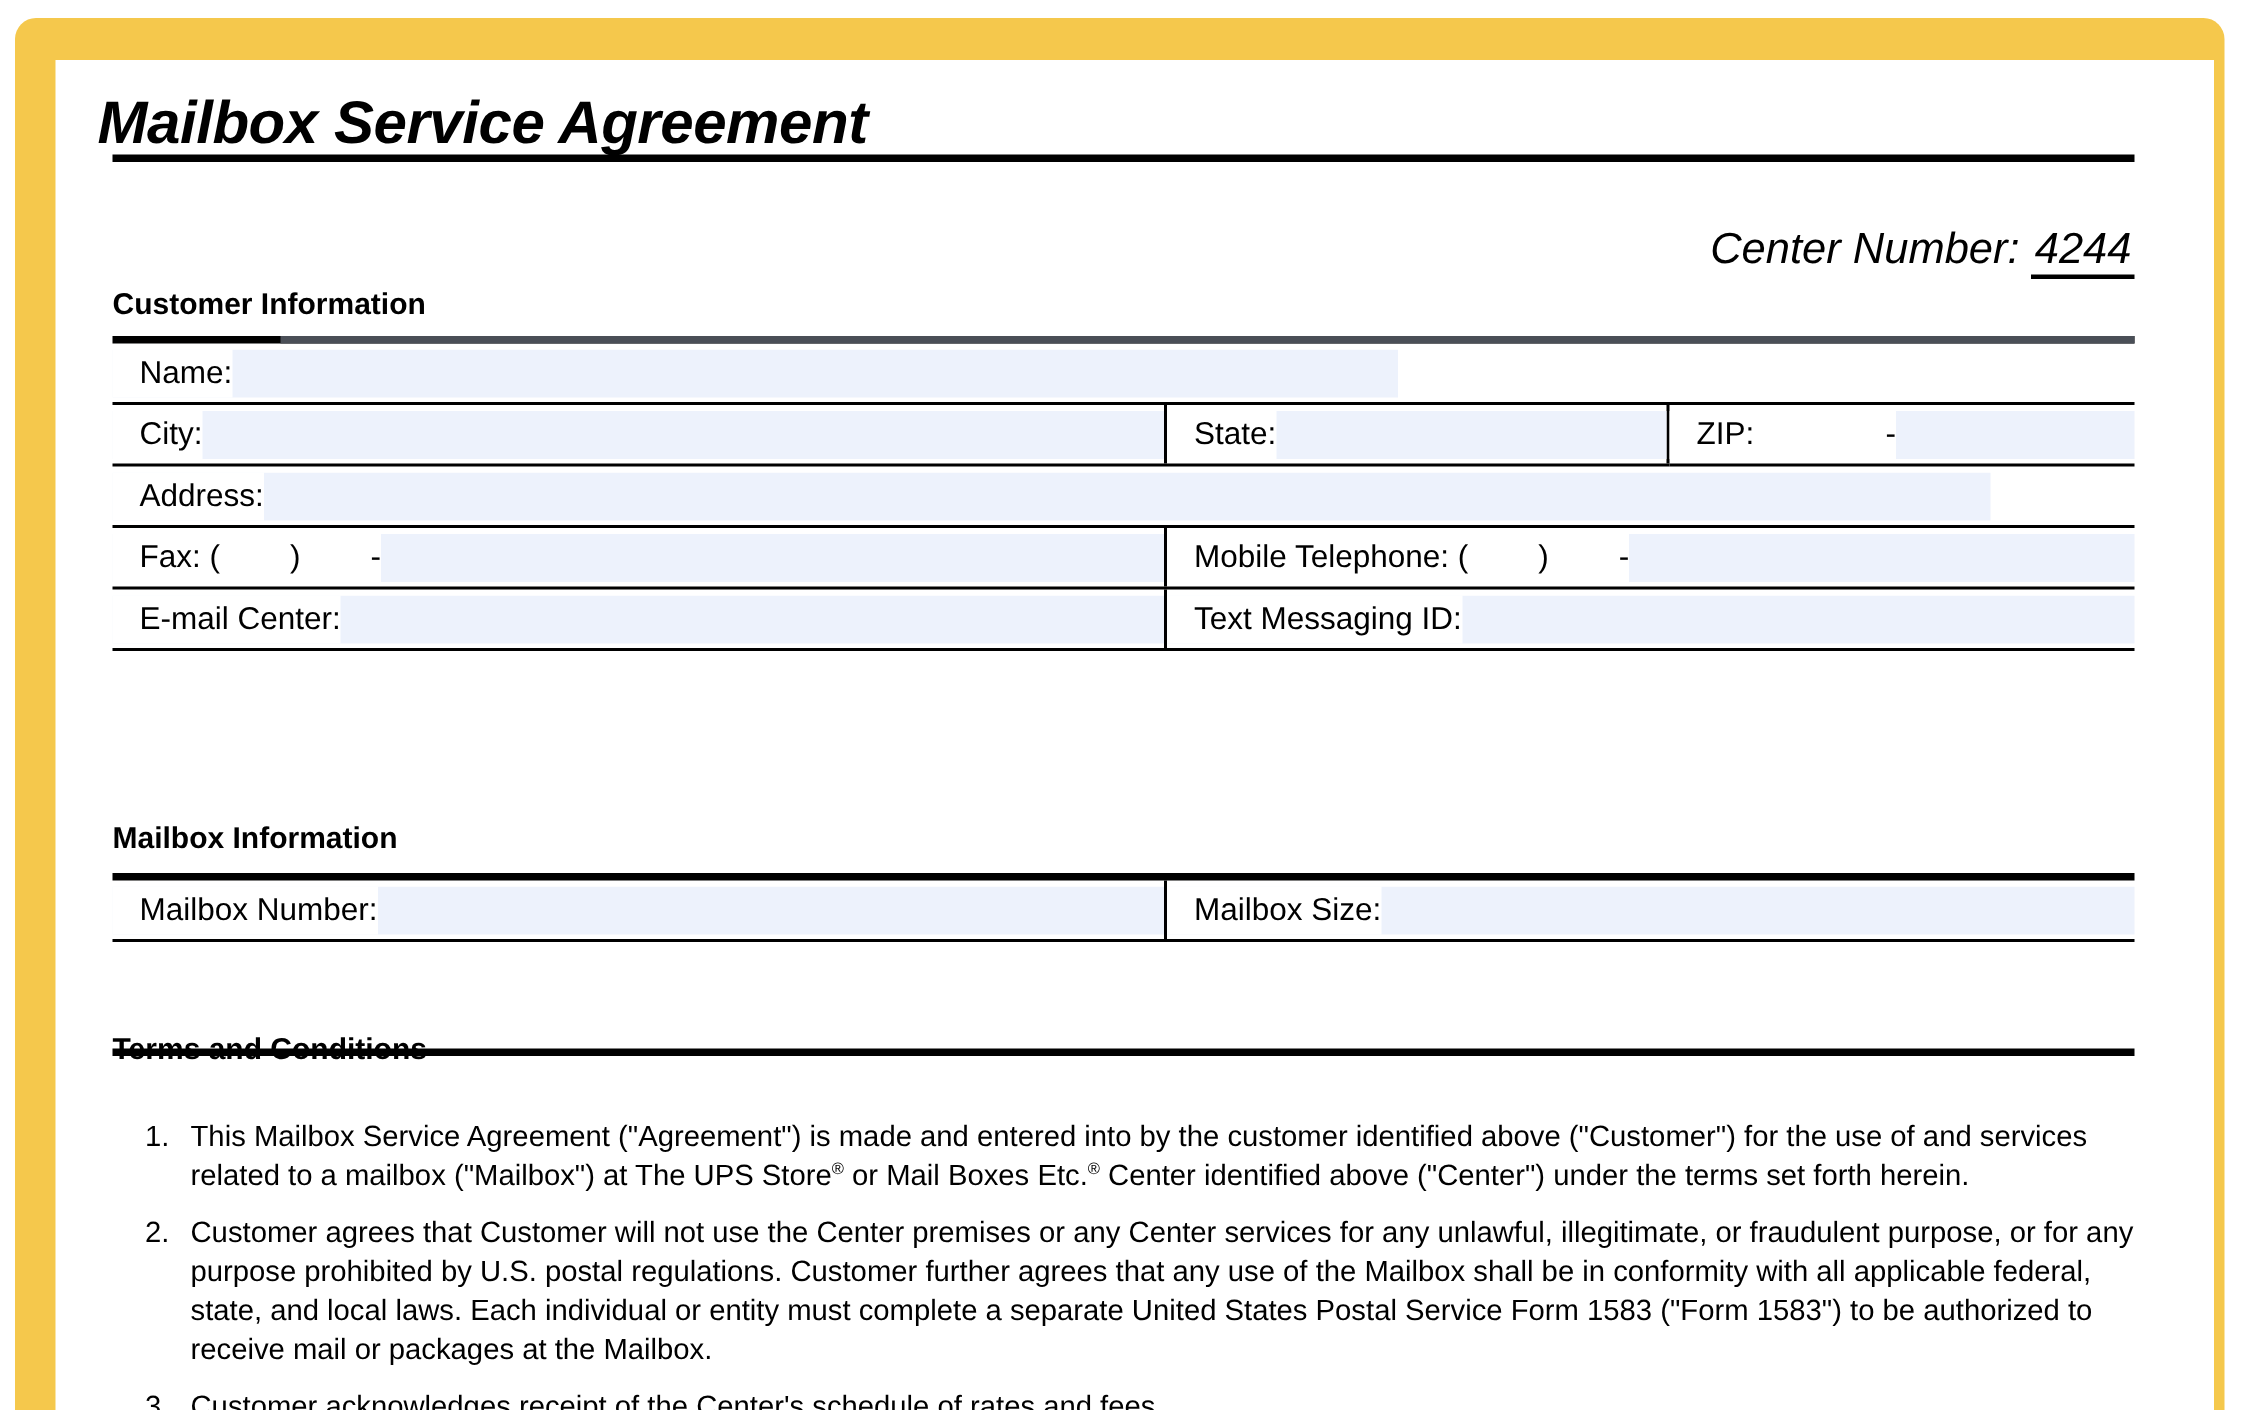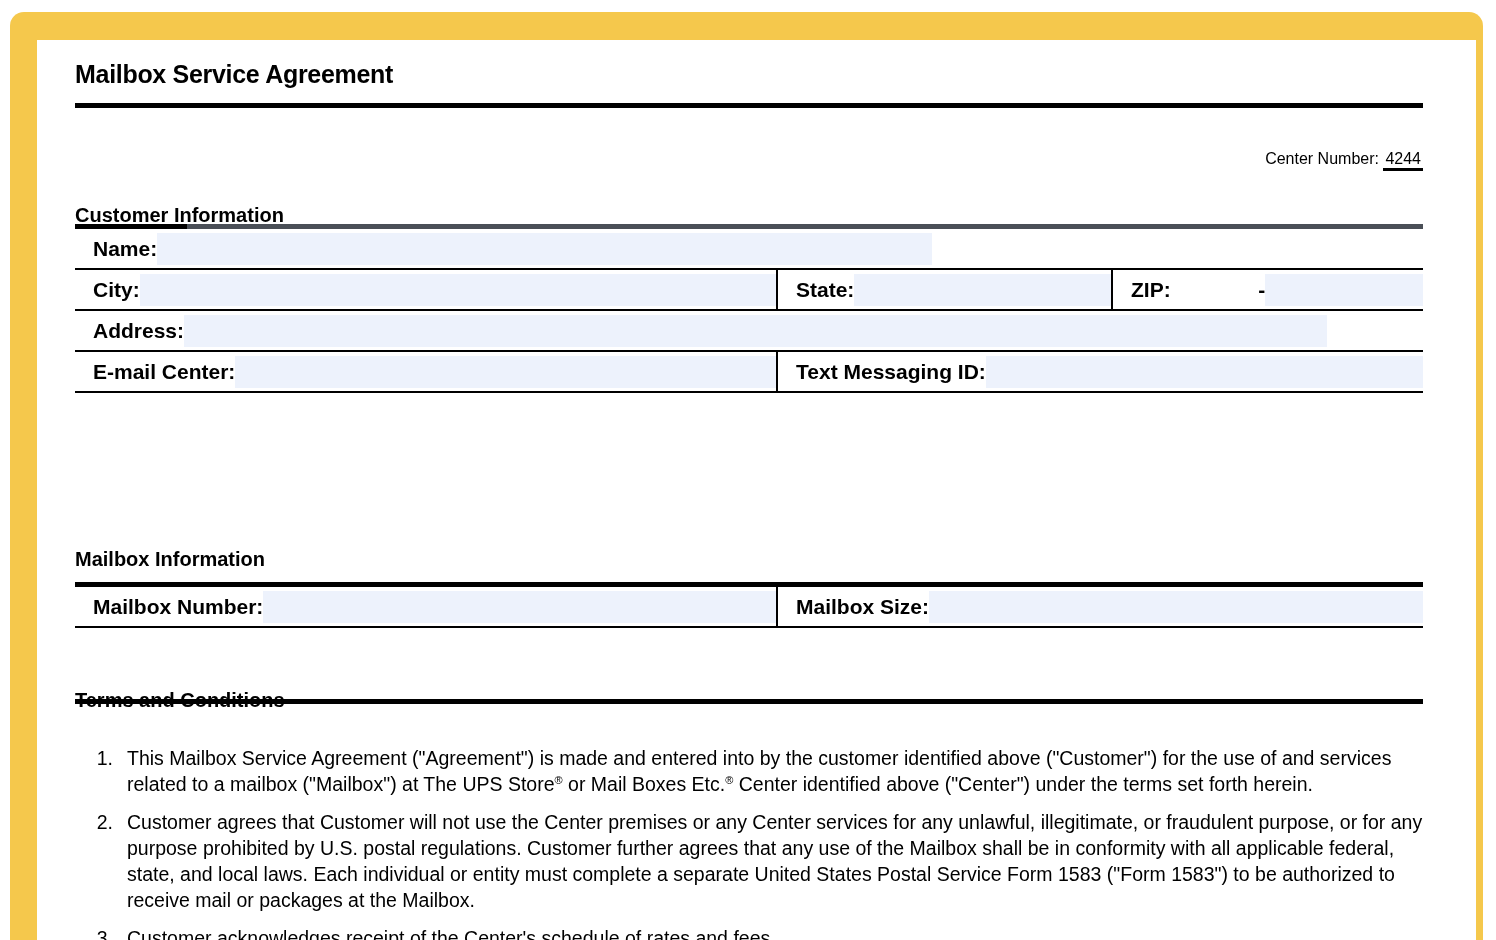--- a/index.html
+++ b/index.html
@@ -38,42 +38,44 @@
 
   
   .content {
     position: relative;
     width: 1439px;
     padding: 0;
   }
 
   .doc-title {
     position: absolute;
-    left: 38px;
+    left: 28px;
     top: 20px;
-    font-size: 25px;
+    font-size: 40px;
     font-weight: bold;
     letter-spacing: -0.3px;
     white-space: nowrap;
+    font-style: italic;
   }
   .title-rule {
     position: absolute;
     left: 38px;
     top: 63px;
     width: 1348px;
     height: 5px;
     background: #000;
   }
 
   .center-number {
     position: absolute;
     right: 53px;
     top: 110px;
-    font-size: 16px;
+    font-size: 29px;
     white-space: nowrap;
+    font-style: italic;
   }
   .center-number .cn-value {
     border-bottom: 3px solid #000;
     padding: 0 2px 1px 2px;
   }
 
   .section-head {
     position: absolute;
     left: 38px;
     font-size: 20px;
@@ -104,21 +106,20 @@
   }
   .ftable tr:first-child td { border-top: none; }
   .ftable td.divider { border-left: 2px solid #000; }
 
   .cellwrap {
     position: relative;
     height: 32px;
     display: flex;
     align-items: center;
     overflow: hidden;
-    font-weight: bold;
   }
   .fill {
     position: absolute;
     left: 0;
     top: 0;
     height: 39px;
     background: #EDF2FC;
   }
   .lbl {
     position: relative;
@@ -190,21 +191,21 @@
     <div class="content">
 
       <div class="doc-title">Mailbox Service Agreement</div>
       <div class="title-rule"></div>
 
       <div class="center-number">
         <span>Center Number:</span>
         <span class="cn-value">4244</span>
       </div>
 
-      <div class="section-head" style="top:164px">Customer Information</div>
+      <div class="section-head" style="top:152px">Customer Information</div>
       <div class="table-top-rule" style="top:184px">
         <div class="grey-part"></div>
       </div>
 
       <table class="ftable" style="top:189px">
         <colgroup>
           <col style="width:702px">
           <col style="width:335px">
           <col style="width:311px">
         </colgroup>
@@ -242,20 +243,34 @@
               <div class="cellwrap">
                 <div class="fill" style="width:1252px"></div>
                 <span class="lbl">Address:</span>
               </div>
             </td>
           </tr>
           <tr>
             <td>
               <div class="cellwrap">
                 <div class="fill" style="width:702px"></div>
+                <span class="lbl">Fax: (        )        -</span>
+              </div>
+            </td>
+            <td class="divider" colspan="2">
+              <div class="cellwrap">
+                <div class="fill" style="width:646px"></div>
+                <span class="lbl">Mobile Telephone: (        )        -</span>
+              </div>
+            </td>
+          </tr>
+          <tr>
+            <td>
+              <div class="cellwrap">
+                <div class="fill" style="width:702px"></div>
                 <span class="lbl">E-mail Center:</span>
               </div>
             </td>
             <td class="divider" colspan="2">
               <div class="cellwrap">
                 <div class="fill" style="width:646px"></div>
                 <span class="lbl">Text Messaging ID:</span>
               </div>
             </td>
           </tr>

